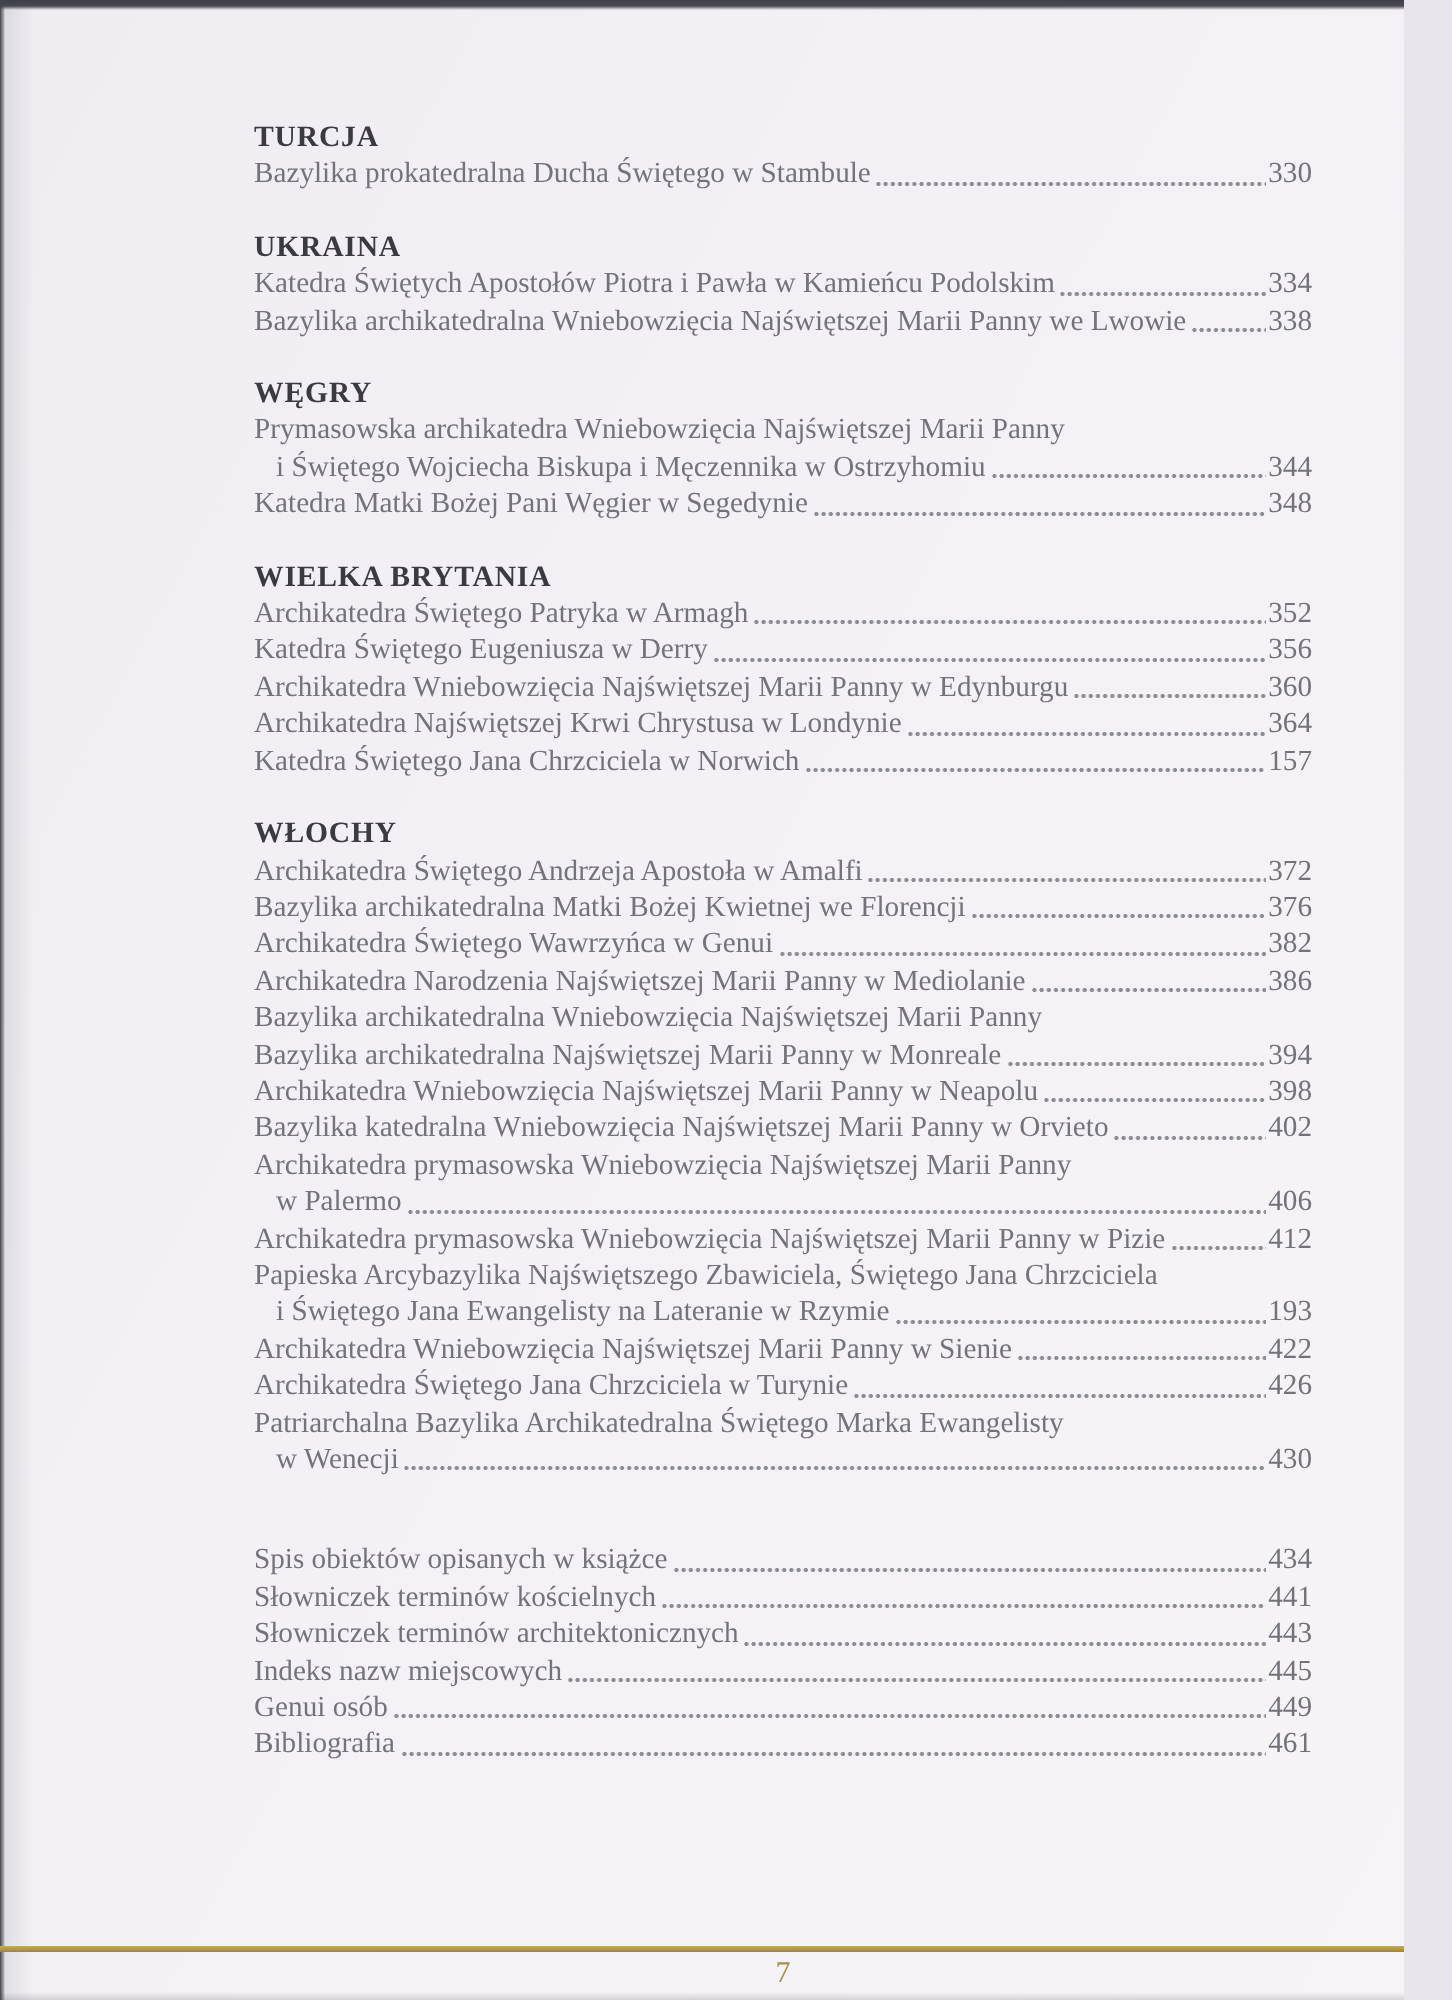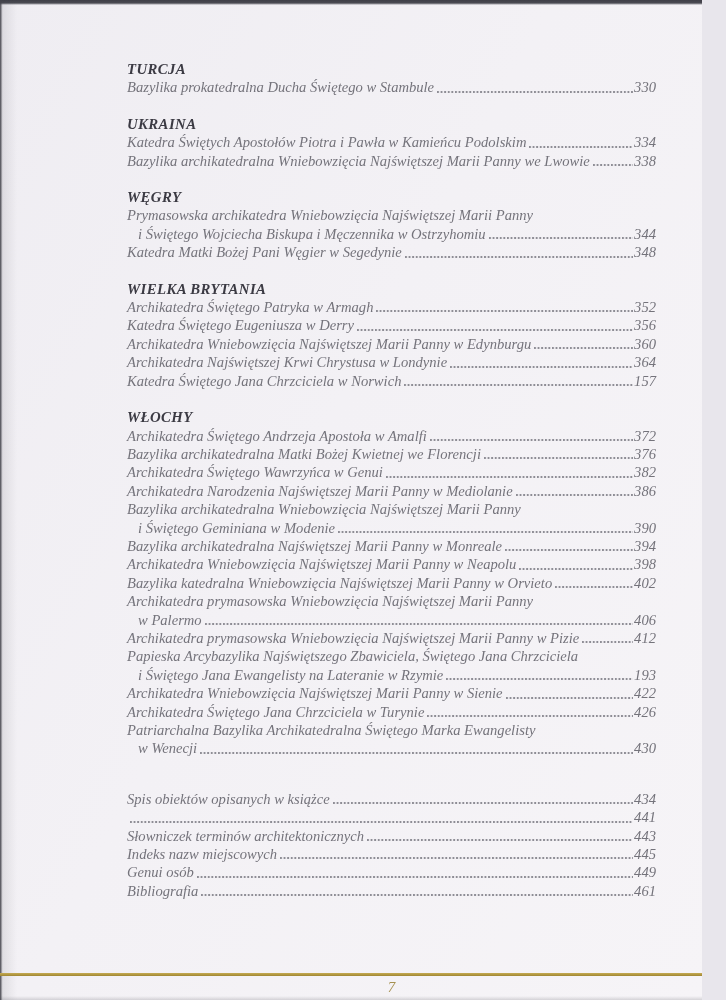--- a/index.html
+++ b/index.html
@@ -16,21 +16,20 @@
     width:726px;height:1000px;
     font-family:"Liberation Serif","DejaVu Serif",serif;
     background:#e8e6ec;
     overflow:hidden;
   }
   .scan-page{
     position:relative;
     width:702px;height:1000px;
     background:linear-gradient(118deg,#efedf2 0%,var(--page-bg) 45%,#f6f4f7 100%);
     overflow:hidden;
-    font-style:italic;
   }
   
   .edge-top{
     position:absolute;top:0;left:0;right:0;height:5px;
     background:linear-gradient(to bottom,#3f3f47,var(--edge-dark) 60%,rgba(74,74,82,0));
   }
   .edge-left{
     position:absolute;top:0;left:0;bottom:0;width:3px;
     background:linear-gradient(to right,#43434b,rgba(67,67,75,0));
   }
@@ -214,25 +213,20 @@
             <div class="row">
               <span class="title">Archikatedra Narodzenia Najświętszej Marii Panny w Mediolanie</span>
               <span class="dots"></span>
               <span class="pagenum">386</span>
             </div>
           </div>
           <div class="entry">
             <div class="row">
               <span class="title">Bazylika archikatedralna Wniebowzięcia Najświętszej Marii Panny</span>
             </div>
-            <div class="row cont">
-              <span class="title">i Świętego Geminiana w Modenie</span>
-              <span class="dots"></span>
-              <span class="pagenum">390</span>
-            </div>
           </div>
           <div class="entry">
             <div class="row">
               <span class="title">Bazylika archikatedralna Najświętszej Marii Panny w Monreale</span>
               <span class="dots"></span>
               <span class="pagenum">394</span>
             </div>
           </div>
           <div class="entry">
             <div class="row">
@@ -304,20 +298,21 @@
     <div class="back-matter">
         <div class="entry">
           <div class="row">
             <span class="title">Spis obiektów opisanych w książce</span>
             <span class="dots"></span>
             <span class="pagenum">434</span>
           </div>
         </div>
         <div class="entry">
           <div class="row">
+            <span class="title">Słowniczek terminów kościelnych</span>
             <span class="dots"></span>
             <span class="pagenum">441</span>
           </div>
         </div>
         <div class="entry">
           <div class="row">
             <span class="title">Słowniczek terminów architektonicznych</span>
             <span class="dots"></span>
             <span class="pagenum">443</span>
           </div>

